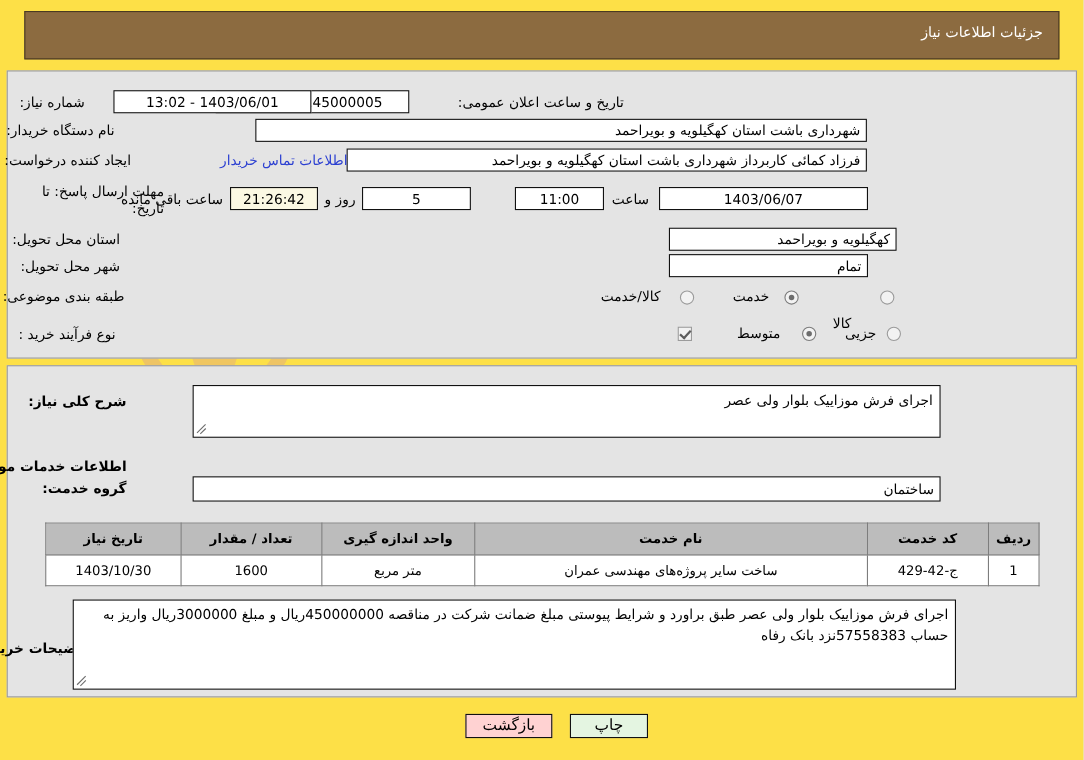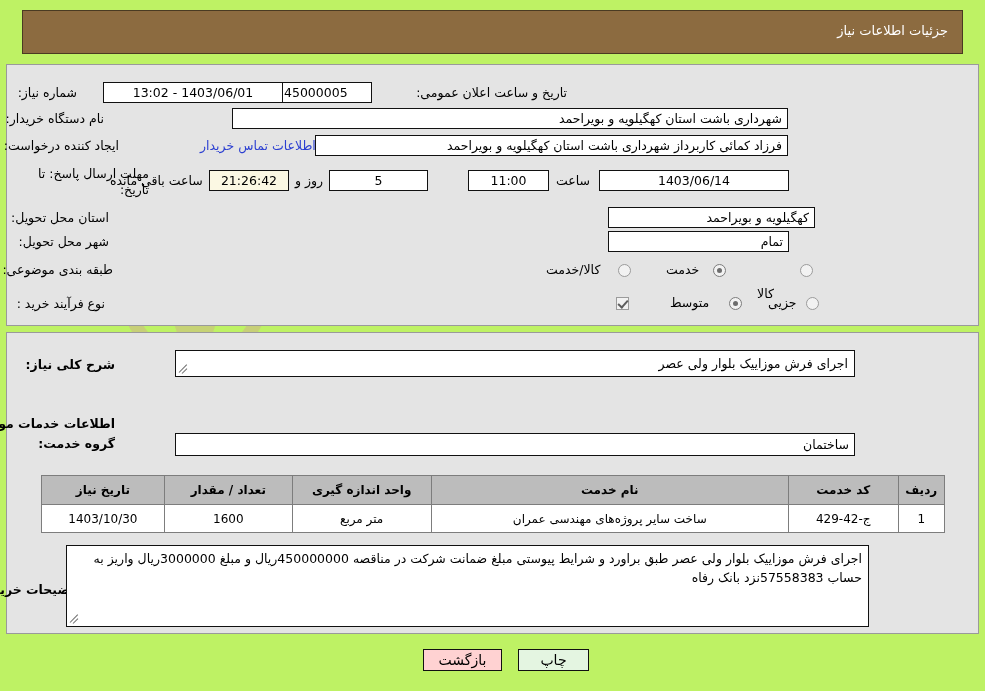--- a/index.html
+++ b/index.html
@@ -6,21 +6,21 @@
     margin: 0;
     padding: 0;
     background: #e4e4e4;
     font-family: "DejaVu Sans", "Liberation Sans", sans-serif;
   }
   #page {
     position: relative;
     width: 985px;
     height: 691px;
     overflow: hidden;
-    background: #bef264;
+    background: #fde047;
     direction: rtl;
   }
 
   
   .watermark {
     position: absolute;
     left: 0; top: 0;
     width: 985px; height: 691px;
     pointer-events: none;
     z-index: 5;
@@ -252,21 +252,21 @@
   <div class="box center" style="right:702px; top:82px; width:180px; height:21px; left:103px; right:auto;">1403/06/01 - 13:02</div>
 
   <div class="lbl" style="right:881px; top:111px;">نام دستگاه خریدار:</div>
   <div class="box right" style="left:232px; top:108px; width:556px; height:21px;">شهرداری باشت استان کهگیلویه و بویراحمد</div>
 
   <div class="lbl" style="right:866px; top:138px;">ایجاد کننده درخواست:</div>
   <div class="box right" style="left:315px; top:135px; width:473px; height:21px;">فرزاد کمائی کاربرداز شهرداری باشت استان کهگیلویه و بویراحمد</div>
   <div class="link" style="left:200px; top:138px;">اطلاعات تماس خریدار</div>
 
   <div class="lbl" style="right:836px; top:166px; width:136px; line-height:16px; white-space:normal;">مهلت ارسال پاسخ: تا تاریخ:</div>
-  <div class="box center" style="left:599px; top:170px; width:190px; height:21px;">1403/06/14</div>
+  <div class="box center" style="left:599px; top:170px; width:190px; height:21px;">1403/06/07</div>
   <div class="lbl" style="left:556px; top:173px;">ساعت</div>
   <div class="box center" style="left:468px; top:170px; width:81px; height:21px;">11:00</div>
   <div class="box center" style="left:329px; top:170px; width:99px; height:21px;">5</div>
   <div class="lbl" style="left:295px; top:173px;">روز و</div>
   <div class="box center cream" style="left:209px; top:170px; width:80px; height:21px;">21:26:42</div>
   <div class="lbl" style="left:110px; top:173px;">ساعت باقی مانده</div>
 
   <div class="lbl" style="right:876px; top:210px;">استان محل تحویل:</div>
   <div class="box right" style="left:608px; top:207px; width:207px; height:21px;">کهگیلویه و بویراحمد</div>
 
@@ -284,21 +284,21 @@
   <div class="lbl" style="right:880px; top:296px;">نوع فرآیند خرید :</div>
   <div class="radio" style="left:806px; top:297px;"></div>
   <div class="lbl" style="left:768px; top:295px;">جزیی</div>
   <div class="radio on" style="left:729px; top:297px;"></div>
   <div class="lbl" style="left:670px; top:295px;">متوسط</div>
   <div class="chk on" style="left:616px; top:297px;"></div>
 
   <div class="panel" id="panel-mid"></div>
 
   <div class="lbl bold" style="right:870px; top:357px;">شرح کلی نیاز:</div>
-  <div class="ta" style="left:175px; top:350px; width:680px; height:27px;">
+  <div class="ta" style="left:175px; top:350px; width:680px; height:48px;">
     <span>اجرای فرش موزاییک بلوار ولی عصر</span>
     <span class="grip"></span>
   </div>
 
   <div class="lbl bold" style="right:870px; top:416px;">اطلاعات خدمات مورد نیاز</div>
 
   <div class="lbl bold" style="right:870px; top:436px;">گروه خدمت:</div>
   <div class="box right" style="left:175px; top:433px; width:680px; height:23px; line-height:21px;">ساختمان</div>
 
   <table id="svc-table">

